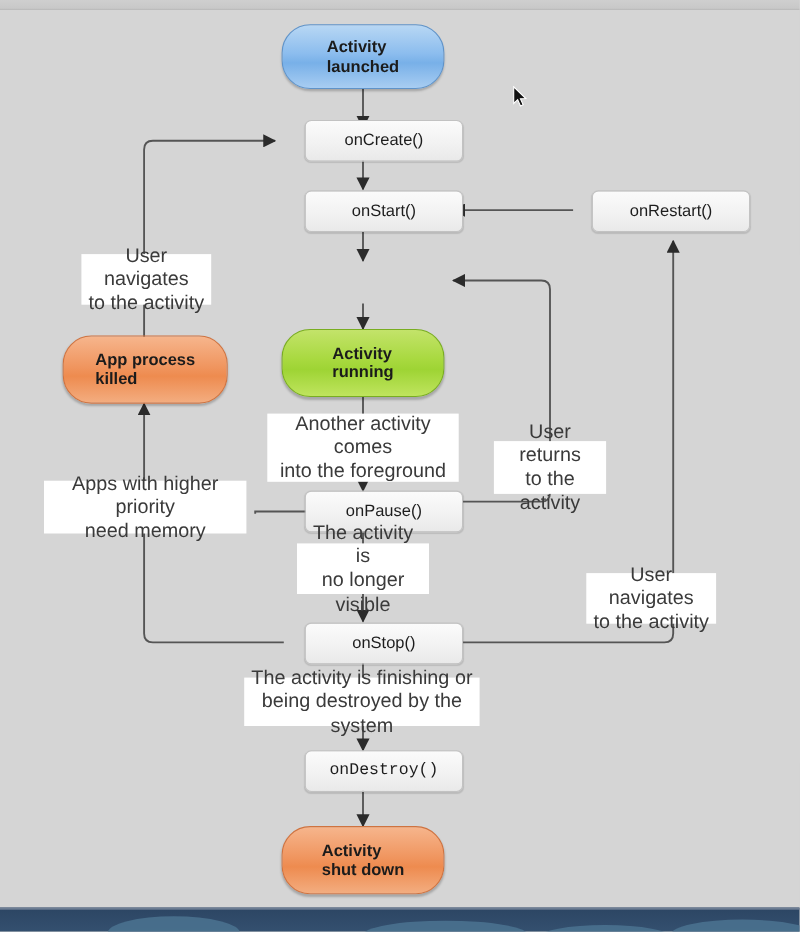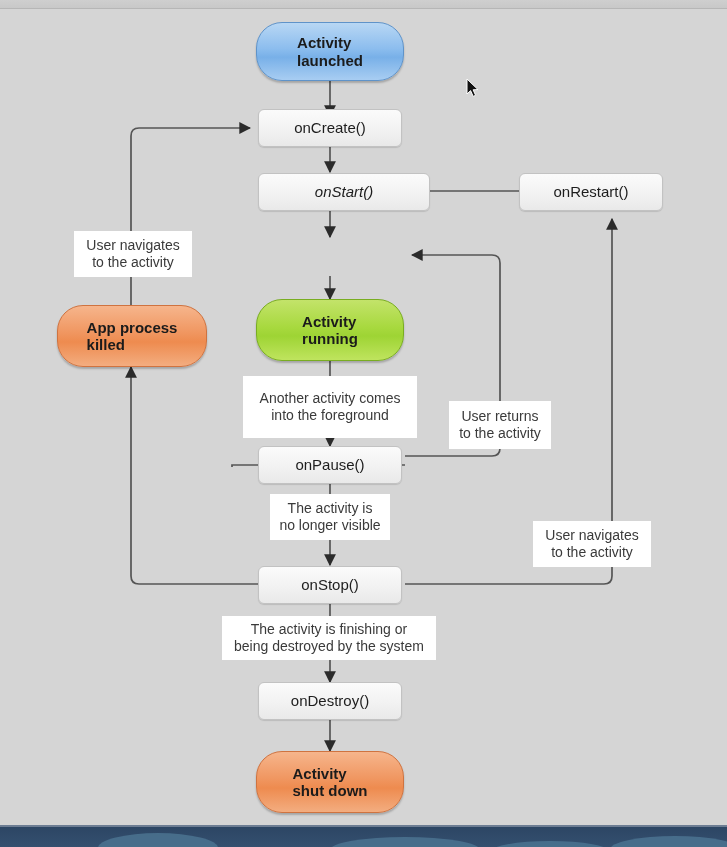--- a/index.html
+++ b/index.html
@@ -46,21 +46,21 @@
   
   .node{
     position:absolute;box-sizing:border-box;
     display:flex;align-items:center;justify-content:center;text-align:left;
     color:#1b1b1b;line-height:1.15;
   }
   .callback{
     background:linear-gradient(to bottom,#fbfbfb 0%,#f2f2f2 55%,#e9e9e9 100%);
     border:1px solid #c2c2c2;border-radius:6px;
     box-shadow:0 1px 1px rgba(0,0,0,.12);
-    font-size:15px;color:#1d1d1d;
+    font-size:15px;color:#1d1d1d;margin-left:19px;
   }
   .state{
     border-radius:26px;font-weight:bold;font-size:15px;
     box-shadow:0 2px 2px rgba(0,0,0,.22);
   }
   .state-blue{
     background:linear-gradient(to bottom,#b8d7f4 0%,#8cbdee 45%,#78b0e8 60%,#a8cdf2 100%);
     border:1px solid #5f93c9;
   }
   .state-green{
@@ -69,21 +69,21 @@
   }
   .state-orange{
     background:linear-gradient(to bottom,#f6b58c 0%,#f09660 45%,#ee8b4f 60%,#f3ad80 100%);
     border:1px solid #cf7340;
   }
   
   .caption{
     position:absolute;box-sizing:border-box;
     background:#ffffff;color:#3a3a3a;
     display:flex;align-items:center;justify-content:center;text-align:center;
-    font-size:14px;line-height:1.2;padding:9px 6px;
+    font-size:18px;line-height:1.2;padding:9px 6px;
   }
   .cursor{position:absolute;width:14px;height:20px;pointer-events:none;}
 </style>
 </head>
 <body>
 
 <div id="viewport">
 
   <div class="top-bar"></div>
   <div class="page-surface"></div>
@@ -153,34 +153,34 @@
       <div>
         <div>Activity</div>
         <div>shut down</div>
       </div>
     </div>
 
     <div class="node callback" style="left:258px;top:100px;width:144px;height:38px;">
       <span>onCreate()</span>
     </div>
 
-    <div class="node callback" style="left:258px;top:164px;width:172px;height:38px;font-style:italic;">
+    <div class="node callback" style="left:258px;top:164px;width:144px;height:38px;">
       <span>onStart()</span>
     </div>
 
 
     <div class="node callback" style="left:258px;top:437px;width:144px;height:38px;">
       <span>onPause()</span>
     </div>
 
     <div class="node callback" style="left:258px;top:557px;width:144px;height:38px;">
       <span>onStop()</span>
     </div>
 
-    <div class="node callback" style="left:258px;top:673px;width:144px;height:38px;">
+    <div class="node callback" style="left:258px;top:673px;width:144px;height:38px;font-family:Liberation Mono, monospace;">
       <span>onDestroy()</span>
     </div>
 
     <div class="node callback" style="left:519px;top:164px;width:144px;height:38px;">
       <span>onRestart()</span>
     </div>
 
     <div class="caption" style="left:74px;top:222px;width:118px;height:46px;">
       <div>
         <div>User navigates</div>
@@ -195,20 +195,26 @@
       </div>
     </div>
 
     <div class="caption" style="left:449px;top:392px;width:102px;height:48px;">
       <div>
         <div>User returns</div>
         <div>to the activity</div>
       </div>
     </div>
 
+    <div class="caption" style="left:40px;top:428px;width:184px;height:48px;">
+      <div>
+        <div>Apps with higher priority</div>
+        <div>need memory</div>
+      </div>
+    </div>
 
     <div class="caption" style="left:270px;top:485px;width:120px;height:46px;">
       <div>
         <div>The activity is</div>
         <div>no longer visible</div>
       </div>
     </div>
 
     <div class="caption" style="left:533px;top:512px;width:118px;height:46px;">
       <div>

